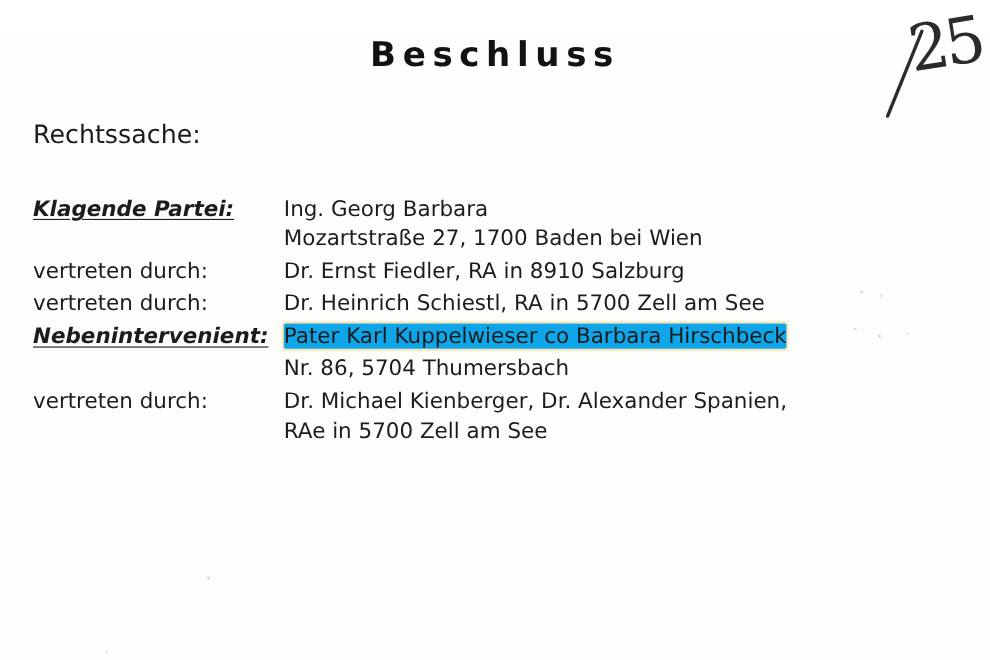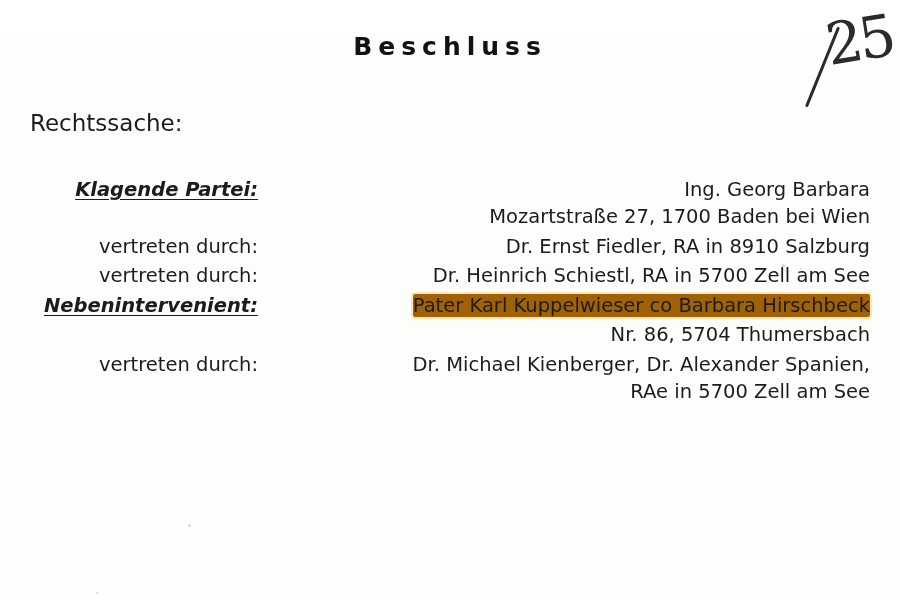--- a/index.html
+++ b/index.html
@@ -48,41 +48,40 @@
     right: 76px;
     width: 3px;
     height: 86px;
     background: #2b2b2b;
     transform: rotate(18deg) skewX(-4deg);
     border-radius: 2px;
   }
 
   .title {
     text-align: center;
-    font-size: 25px;
+    font-size: 31px;
     font-weight: bold;
     letter-spacing: 6px;
     margin-top: 32px;
     color: #121212;
   }
 
   .lead {
     position: absolute;
     left: 30px;
     top: 78px;
     font-size: 23px;
   }
 
   table.parties {
     position: absolute;
     left: 30px;
     top: 148px;
     border-collapse: collapse;
     width: 840px;
-    text-align: right;
   }
   table.parties td {
     vertical-align: top;
     padding: 0 0 9px 0;
     font-size: 19.5px;
     line-height: 1.05;
   }
   td.label {
     width: 228px;
     padding-right: 8px;
@@ -94,21 +93,21 @@
   .lbl-strong {
     font-weight: bold;
     font-style: italic;
     text-decoration: underline;
     text-underline-offset: 3px;
   }
   .lbl-plain {
     font-weight: normal;
   }
   .hl {
-    background: #a16207;
+    background: #0ea5e9;
     box-shadow: 0 0 0 2px #fde7b5;
     border-radius: 2px;
   }
 </style>
 </head>
 <body>
 
 <div class="page">
 
   <div class="hand-slash"></div>

